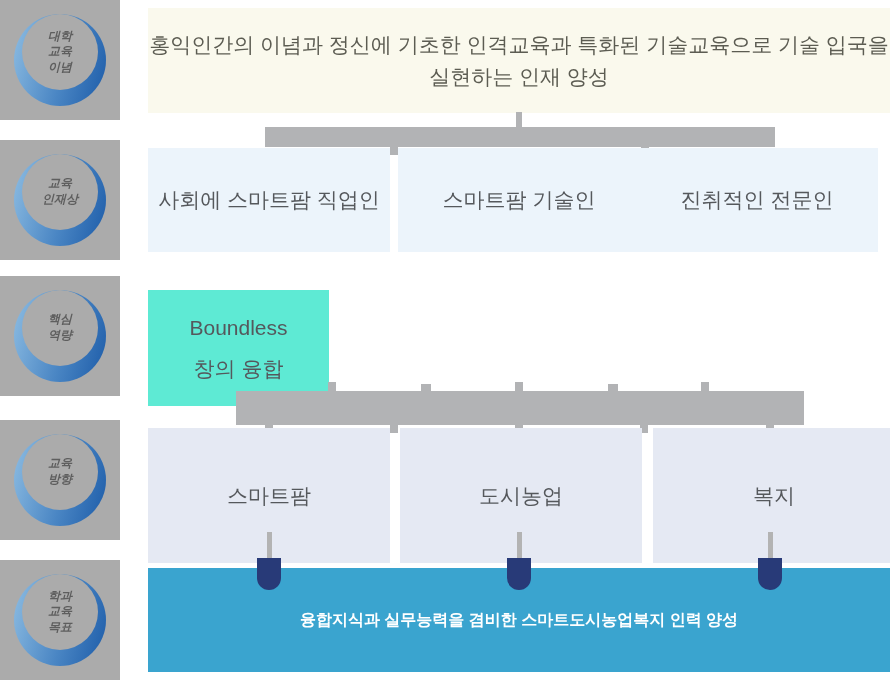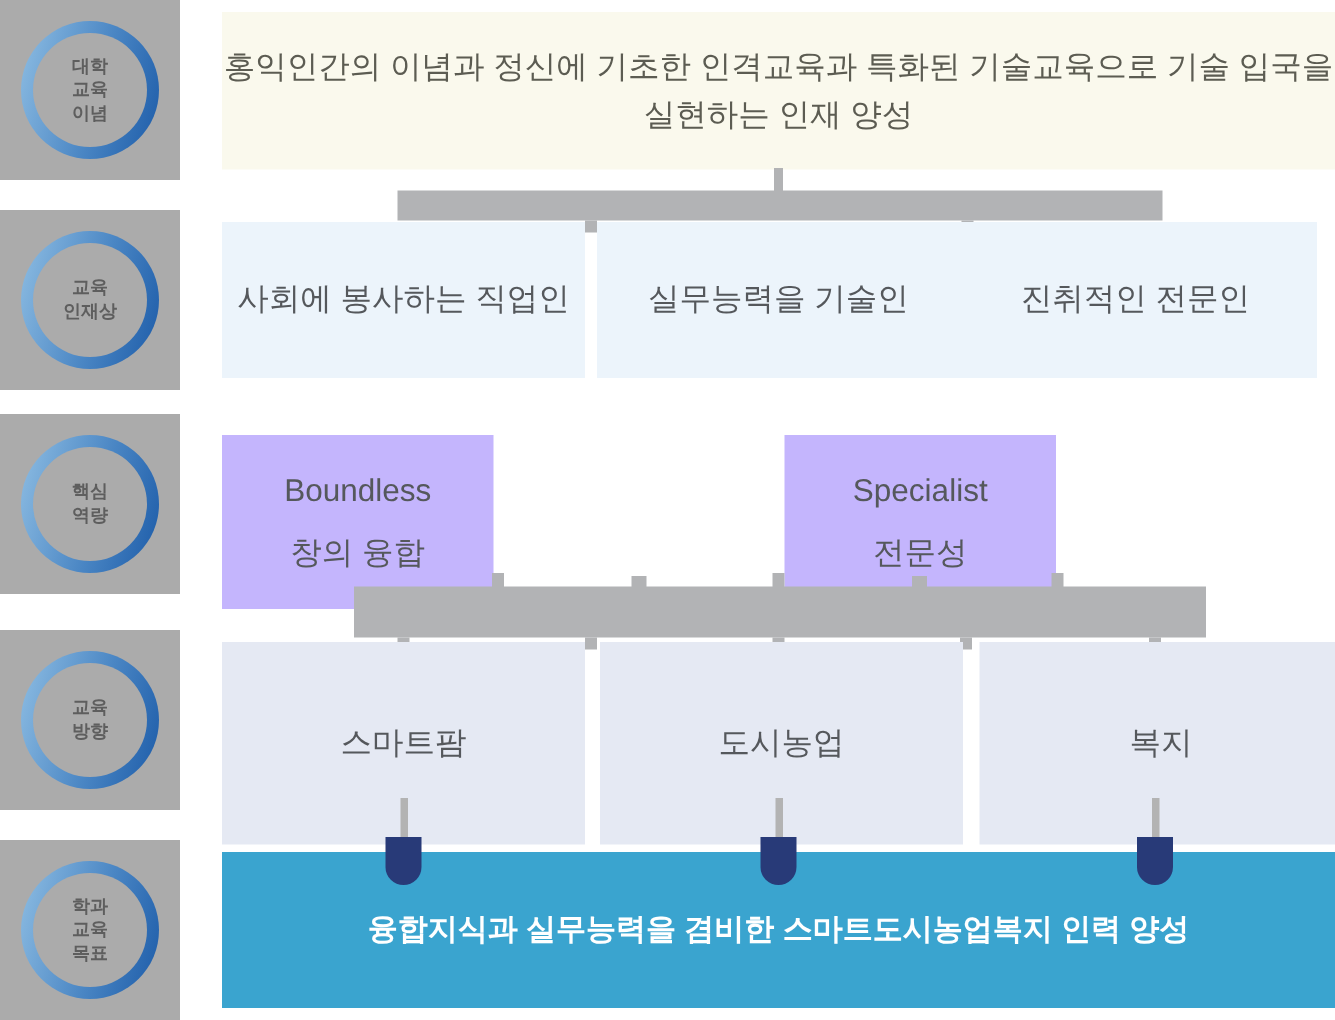--- a/index.html
+++ b/index.html
@@ -4,35 +4,35 @@
 <style>
   html,body{margin:0;padding:0;background:#ffffff;}
   body{font-family:"Liberation Sans","DejaVu Sans",sans-serif;}
   #stage{position:relative;width:890px;height:680px;background:#ffffff;overflow:hidden;}
 
   
   .sq{position:absolute;left:0;width:120px;height:120px;background:#ababab;
       display:flex;align-items:center;justify-content:center;}
   .ring{width:92px;height:92px;border-radius:50%;
         background:linear-gradient(105deg,#8fbee3 0%,#4a86c4 55%,#1c5ba8 100%);
-        display:flex;align-items:center;justify-content:center;}
+        display:flex;align-items:flex-start;justify-content:center;font-style:italic;}
   .ring-inner{width:76px;height:76px;border-radius:50%;background:#ababab;
         display:flex;align-items:center;justify-content:center;text-align:center;}
   .circle-label{font-size:12px;font-weight:700;color:#5e5e5e;line-height:1.3;white-space:pre-line;}
 
   
   .box{position:absolute;display:flex;flex-direction:column;align-items:center;justify-content:center;
        text-align:center;color:#55585c;font-size:21px;line-height:1.5;}
   .philosophy{left:148px;top:8px;width:742px;height:105px;background:#faf9ed;color:#5c5c52;}
   .talent{top:148px;height:104px;width:242px;background:#ecf4fb;}
-  .comp{top:290px;height:116px;width:181px;background:#c4b5fd;}
+  .comp{top:290px;height:116px;width:181px;background:#5eead4;}
   .comp .en{margin-bottom:10px;}
   .spec{top:428px;height:135px;width:242px;background:#e5e9f3;}
   .goal{left:148px;top:568px;width:742px;height:104px;background:#3aa4cf;
-        color:#ffffff;font-size:20px;font-weight:700;}
+        color:#ffffff;font-size:16px;font-weight:700;}
 
   
   .bar,.stub{position:absolute;background:#b2b3b5;}
   .arrow-line{position:absolute;width:5px;height:30px;top:532px;background:#b3b3b3;z-index:2;}
   .arrow-head{position:absolute;width:24px;height:32px;top:558px;background:#283a78;
               border-radius:0 0 12px 12px;z-index:3;}
 </style>
 </head>
 <body>
 
@@ -84,36 +84,32 @@
   <div class="box philosophy">
     <span>홍익인간의 이념과 정신에 기초한 인격교육과 특화된 기술교육으로 기술 입국을 실현하는 인재 양성</span>
   </div>
 
   <div class="stub" style="left:516px;top:112px;width:6px;height:16px"></div>
   <div class="bar" style="left:265px;top:127px;width:510px;height:20px"></div>
   <div class="stub" style="left:390px;top:147px;width:8px;height:8px"></div>
   <div class="stub" style="left:641px;top:147px;width:8px;height:8px"></div>
 
   <div class="box talent" style="left:148px">
-    <span>사회에 봉사하는 직업인</span>
+    <span>사회에 스마트팜 직업인</span>
   </div>
   <div class="box talent" style="left:398px">
-    <span>실무능력을 기술인</span>
+    <span>스마트팜 기술인</span>
   </div>
   <div class="box talent" style="left:636px">
     <span>진취적인 전문인</span>
   </div>
 
   <div class="box comp" style="left:148px">
     <span class="en">Boundless</span>
     <span class="ko">창의 융합</span>
-  </div>
-  <div class="box comp" style="left:523px">
-    <span class="en">Specialist</span>
-    <span class="ko">전문성</span>
   </div>
 
   <div class="stub" style="left:328px;top:382px;width:8px;height:10px"></div>
   <div class="stub" style="left:421px;top:384px;width:10px;height:8px"></div>
   <div class="stub" style="left:515px;top:382px;width:8px;height:10px"></div>
   <div class="stub" style="left:608px;top:384px;width:10px;height:8px"></div>
   <div class="stub" style="left:701px;top:382px;width:8px;height:10px"></div>
   <div class="bar" style="left:236px;top:391px;width:568px;height:34px"></div>
   <div class="stub" style="left:265px;top:425px;width:8px;height:6px"></div>
   <div class="stub" style="left:390px;top:425px;width:8px;height:8px"></div>

